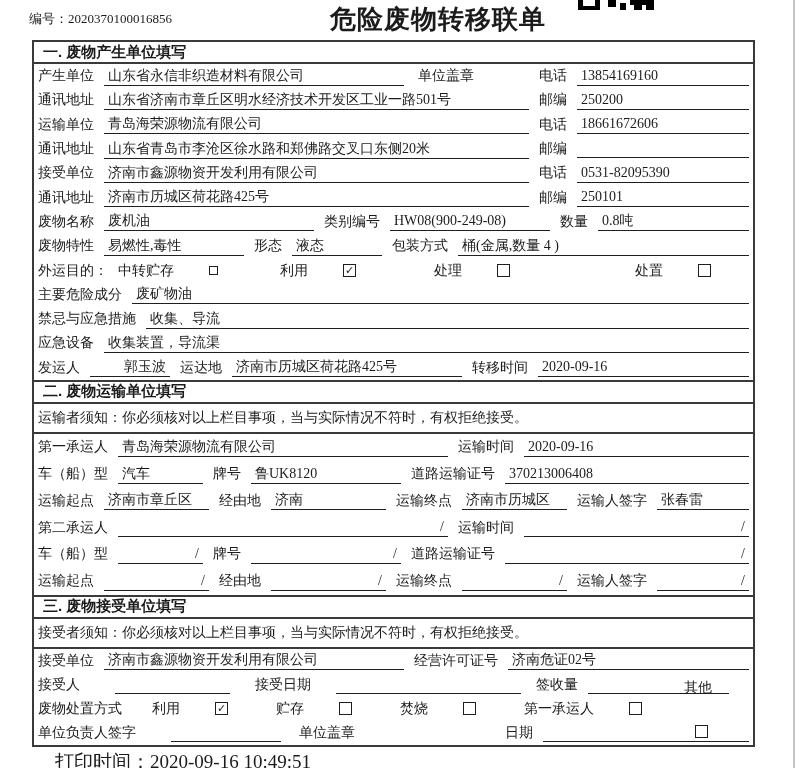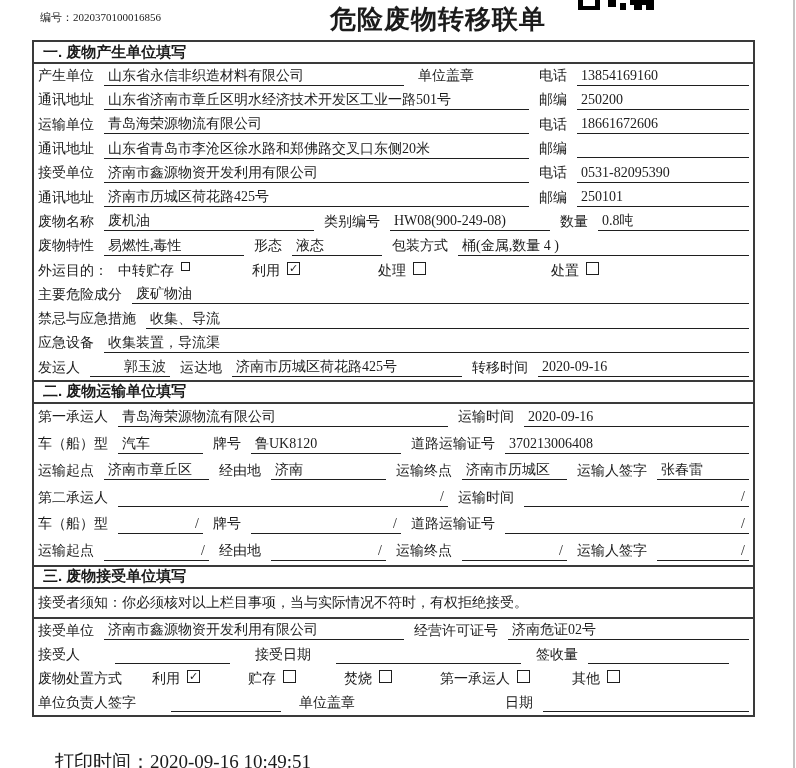--- a/index.html
+++ b/index.html
@@ -4,21 +4,21 @@
 <style>
   html,body{margin:0;padding:0;}
   body{
     width:796px;height:768px;background:#ffffff;
     font-family:"Liberation Serif","DejaVu Serif",serif;
     color:#1b1b1b;font-size:14px;position:relative;overflow:hidden;
   }
   .sheet{position:absolute;inset:0;background:#fff;}
   .page-edge{position:absolute;right:1px;top:0;bottom:0;width:2px;background:#c4c4c4;}
   
-  .doc-no{position:absolute;left:40px;top:10px;font-size:11px;white-space:nowrap;}
+  .doc-no{position:absolute;left:29px;top:10px;font-size:13px;white-space:nowrap;}
   .doc-title{
     position:absolute;left:330px;top:2px;font-size:26px;font-weight:bold;
     font-family:"Liberation Sans","DejaVu Sans",sans-serif;letter-spacing:1px;white-space:nowrap;
   }
   .qr-frag{position:absolute;left:578px;top:0;}
   
   .tbl{position:absolute;left:32px;top:40px;width:723px;border:2px solid #3a3a3a;box-sizing:border-box;background:#fff;}
   .sec{box-sizing:border-box;}
   .sec + .sec{border-top:2px solid #3a3a3a;}
   .sh{
@@ -35,21 +35,21 @@
   .cr{width:210px;display:flex;align-items:center;flex:none;}
   .l{white-space:nowrap;margin-right:10px;flex:none;}
   .v{
     border-bottom:1px solid #1f1f1f;min-height:18px;box-sizing:border-box;
     padding:0 4px;white-space:nowrap;overflow:hidden;line-height:18px;
   }
   .v.f{flex:1;}
   .v.c{text-align:right;}
   .mr{margin-right:10px;}
   .sp{flex:1;}
-  .opt{display:inline-flex;align-items:flex-start;white-space:nowrap;}
+  .opt{display:inline-flex;align-items:center;white-space:nowrap;gap:28px;}
   .cb{
     width:13px;height:13px;border:1.5px solid #1f1f1f;box-sizing:border-box;
     display:inline-flex;align-items:center;justify-content:center;
     font-size:11px;font-weight:bold;line-height:1;margin-left:7px;
     font-family:"DejaVu Sans",sans-serif;
   }
   .cb.sm{width:9px;height:9px;}
   .foot{position:absolute;left:55px;top:749px;font-size:19px;white-space:nowrap;}
 </style>
 </head>
@@ -208,20 +208,23 @@
         <span class="l">运达地</span>
         <span class="v mr" style="width:230px;">济南市历城区荷花路425号</span>
         <span class="l">转移时间</span>
         <span class="v f">2020-09-16</span>
       </div>
     </div>
 
     <div class="sec s2">
       <div class="sh">二. 废物运输单位填写</div>
 
+      <div class="row notice">
+        <span>运输者须知：你必须核对以上栏目事项，当与实际情况不符时，有权拒绝接受。</span>
+      </div>
 
       <div class="row">
         <span class="l">第一承运人</span>
         <span class="v mr" style="width:330px;">青岛海荣源物流有限公司</span>
         <span class="l">运输时间</span>
         <span class="v f">2020-09-16</span>
       </div>
 
       <div class="row">
         <span class="l">车（船）型</span>
@@ -305,21 +308,21 @@
           <span class="cb"></span>
         </span>
         <span class="opt" style="margin-left:48px;">
           <span>焚烧</span>
           <span class="cb"></span>
         </span>
         <span class="opt" style="margin-left:48px;">
           <span>第一承运人</span>
           <span class="cb"></span>
         </span>
-        <span class="opt" style="margin-left:42px;">
+        <span class="opt" style="margin-left:42px;flex-direction:column;">
           <span>其他</span>
           <span class="cb"></span>
         </span>
       </div>
 
       <div class="row">
         <span class="l">单位负责人签字</span>
         <span class="v mr" style="width:110px;margin-left:25px;"></span>
         <span class="l" style="margin-left:8px;">单位盖章</span>
         <span style="flex:0 0 140px;"></span>

